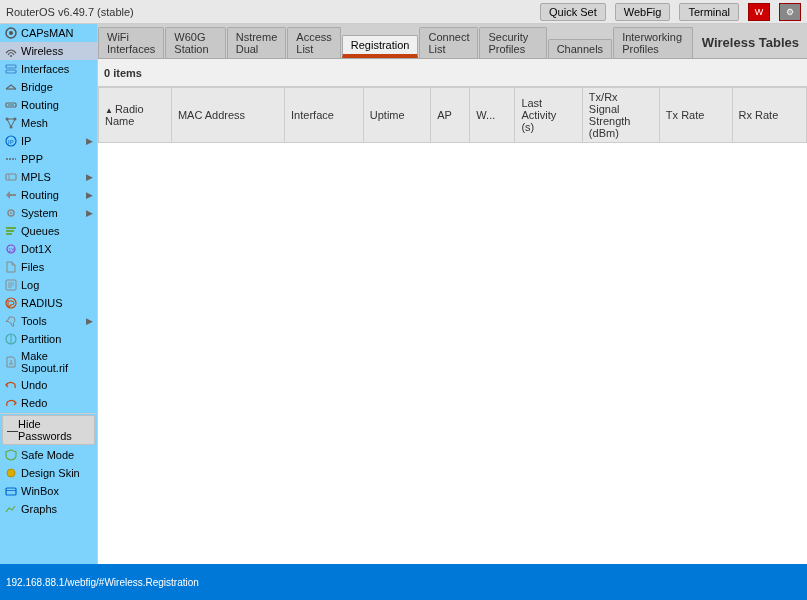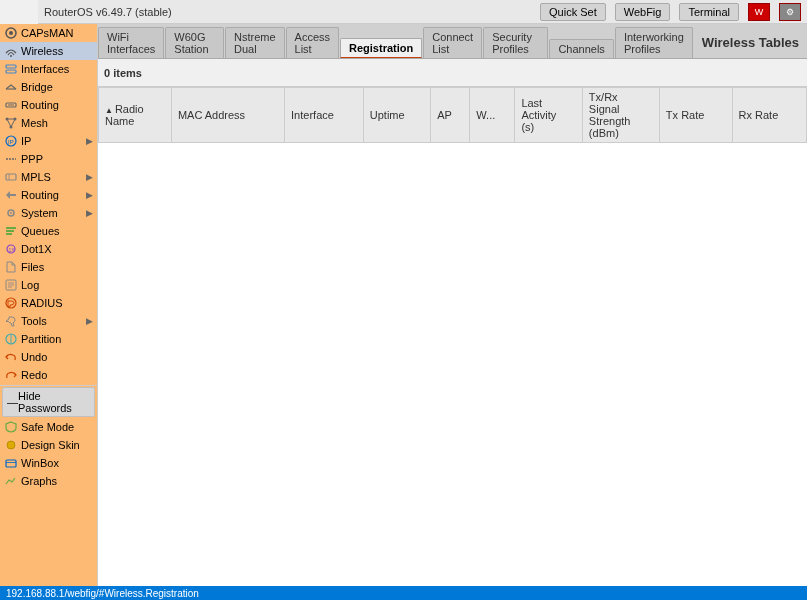--- a/index.html
+++ b/index.html
@@ -1,59 +1,59 @@
 <!DOCTYPE html>
 <html><head>
   <meta charset="utf-8">
   <style>
     * { margin: 0; padding: 0; box-sizing: border-box; }
     body { font-family: Arial, sans-serif; font-size: 11px; background: #f0f0f0; width: 807px; height: 600px; overflow: hidden; display: flex; flex-direction: column; }
 
     
-    .top-bar { display: flex; align-items: center; background: #e8e8e8; border-bottom: 1px solid #ccc; padding: 2px 6px; height: 24px; margin-left: 38px; }
+    .top-bar { display: flex; align-items: center; background: #e8e8e8; border-bottom: 1px solid #ccc; padding: 2px 6px; height: 24px; }
     .top-bar-title { font-size: 11px; color: #333; flex: 1; }
     .top-bar-buttons { display: flex; gap: 9px; }
     .top-bar-btn { padding: 1px 8px; font-size: 11px; background: #d4d4d4; border: 1px solid #aaa; cursor: pointer; border-radius: 2px; }
     .top-bar-icon { width: 22px; height: 18px; background: #cc0000; border: 1px solid #900; display: flex; align-items: center; justify-content: center; color: white; font-size: 9px; cursor: pointer; }
 
     
     .main-layout { display: flex; flex: 1; overflow: hidden; }
 
     
-    .sidebar { width: 98px; background: #fdba74; border-right: 1px solid #ccc; overflow-y: auto; flex-shrink: 0; }
+    .sidebar { width: 98px; background: #7dd3fc; border-right: 1px solid #ccc; overflow-y: auto; flex-shrink: 0; }
     .sidebar-item { display: flex; align-items: center; padding: 2px 4px; cursor: pointer; min-height: 18px; }
     .sidebar-item.active { background: #c0cce0; }
     .sidebar-item .icon { width: 14px; height: 14px; margin-right: 3px; flex-shrink: 0; display: flex; align-items: center; justify-content: center; }
     .sidebar-item .label { font-size: 11px; color: #000; }
     .sidebar-item .arrow { margin-left: auto; font-size: 9px; color: #666; }
     .sidebar-divider { height: 1px; background: #ccc; margin: 1px 0; }
     .sidebar-section-btn { display: flex; align-items: center; padding: 2px 4px; cursor: pointer; min-height: 18px; background: #d8d8d8; border: 1px solid #c0c0c0; margin: 1px 2px; border-radius: 2px; }
 
     
     .content { flex: 1; display: flex; flex-direction: column; overflow: hidden; }
 
     
     .tab-bar { display: flex; background: #d0d0d0; border-bottom: 1px solid #aaa; flex-wrap: nowrap; align-items: flex-end; padding-top: 3px; }
     .tab { padding: 3px 8px; font-size: 11px; cursor: pointer; background: #c8c8c8; border: 1px solid #aaa; border-bottom: none; margin-right: 1px; border-radius: 2px 2px 0 0; color: #333; }
-    .tab.active { background: #f0f0f0; border-bottom: 1px solid #c2410c; font-weight: bold; color: #000; text-align: center; }
+    .tab.active { background: #f0f0f0; border-bottom: 4px solid #c2410c; font-weight: normal; color: #000; text-align: center; }
     .wireless-tables-label { margin-left: auto; padding: 3px 8px; font-size: 13px; font-weight: bold; color: #333; white-space: nowrap; align-self: center; }
 
     
     .toolbar { background: #f0f0f0; border-bottom: 1px solid #ccc; padding: 3px 6px; min-height: 28px; display: flex; align-items: center; font-weight: bold; }
     .items-count { font-size: 11px; color: #333; }
 
     
     .table-area { flex: 1; overflow: auto; background: #fff; }
     table { width: 100%; border-collapse: collapse; }
     thead tr { background: #e8e8e8; }
     thead th { border: 1px solid #ccc; padding: 3px 6px; font-size: 11px; font-weight: normal; text-align: left; white-space: nowrap; color: #333; }
     thead th.sortable { cursor: pointer; }
 
     
-    .status-bar { background: #0078d7; color: white; padding: 2px 6px; font-size: 10px; height: 14px; display: flex; align-items: center; }
+    .status-bar { background: #0078d7; color: white; padding: 2px 6px; font-size: 10px; height: 36px; display: flex; align-items: center; }
 
     .sort-arrow { font-size: 8px; margin-right: 2px; }
   </style>
 </head>
 <body>
 
 <div class="top-bar">
   <span class="top-bar-title">RouterOS v6.49.7 (stable)</span>
   <div class="top-bar-buttons">
     <button class="top-bar-btn">Quick Set</button>
@@ -231,20 +231,30 @@
       <span class="arrow">▶</span>
     </div>
     <div class="sidebar-item">
       <span class="icon">
         <svg width="12" height="12" viewBox="0 0 12 12">
             <circle cx="6" cy="6" r="5" fill="none" stroke="#44aaaa" stroke-width="1.2"></circle>
             <line x1="6" y1="1" x2="6" y2="11" stroke="#44aaaa" stroke-width="1"></line>
           </svg>
       </span>
       <span class="label">Partition</span>
+    </div>
+    <div class="sidebar-item">
+      <span class="icon">
+        <svg width="12" height="12" viewBox="0 0 12 12">
+            <path d="M2,1 L8,1 L10,3 L10,11 L2,11 Z" fill="none" stroke="#888" stroke-width="1"></path>
+            <line x1="6" y1="4" x2="6" y2="8" stroke="#888" stroke-width="1"></line>
+            <line x1="4" y1="8" x2="8" y2="8" stroke="#888" stroke-width="1"></line>
+          </svg>
+      </span>
+      <span class="label">Make Supout.rif</span>
     </div>
     <div class="sidebar-item">
       <span class="icon">
         <svg width="12" height="12" viewBox="0 0 12 12">
             <path d="M3,4 L1,6 L3,8" fill="none" stroke="#cc4400" stroke-width="1.2"></path>
             <path d="M1,6 Q4,2 8,4 Q11,5 10,9" fill="none" stroke="#cc4400" stroke-width="1.2"></path>
           </svg>
       </span>
       <span class="label">Undo</span>
     </div>

